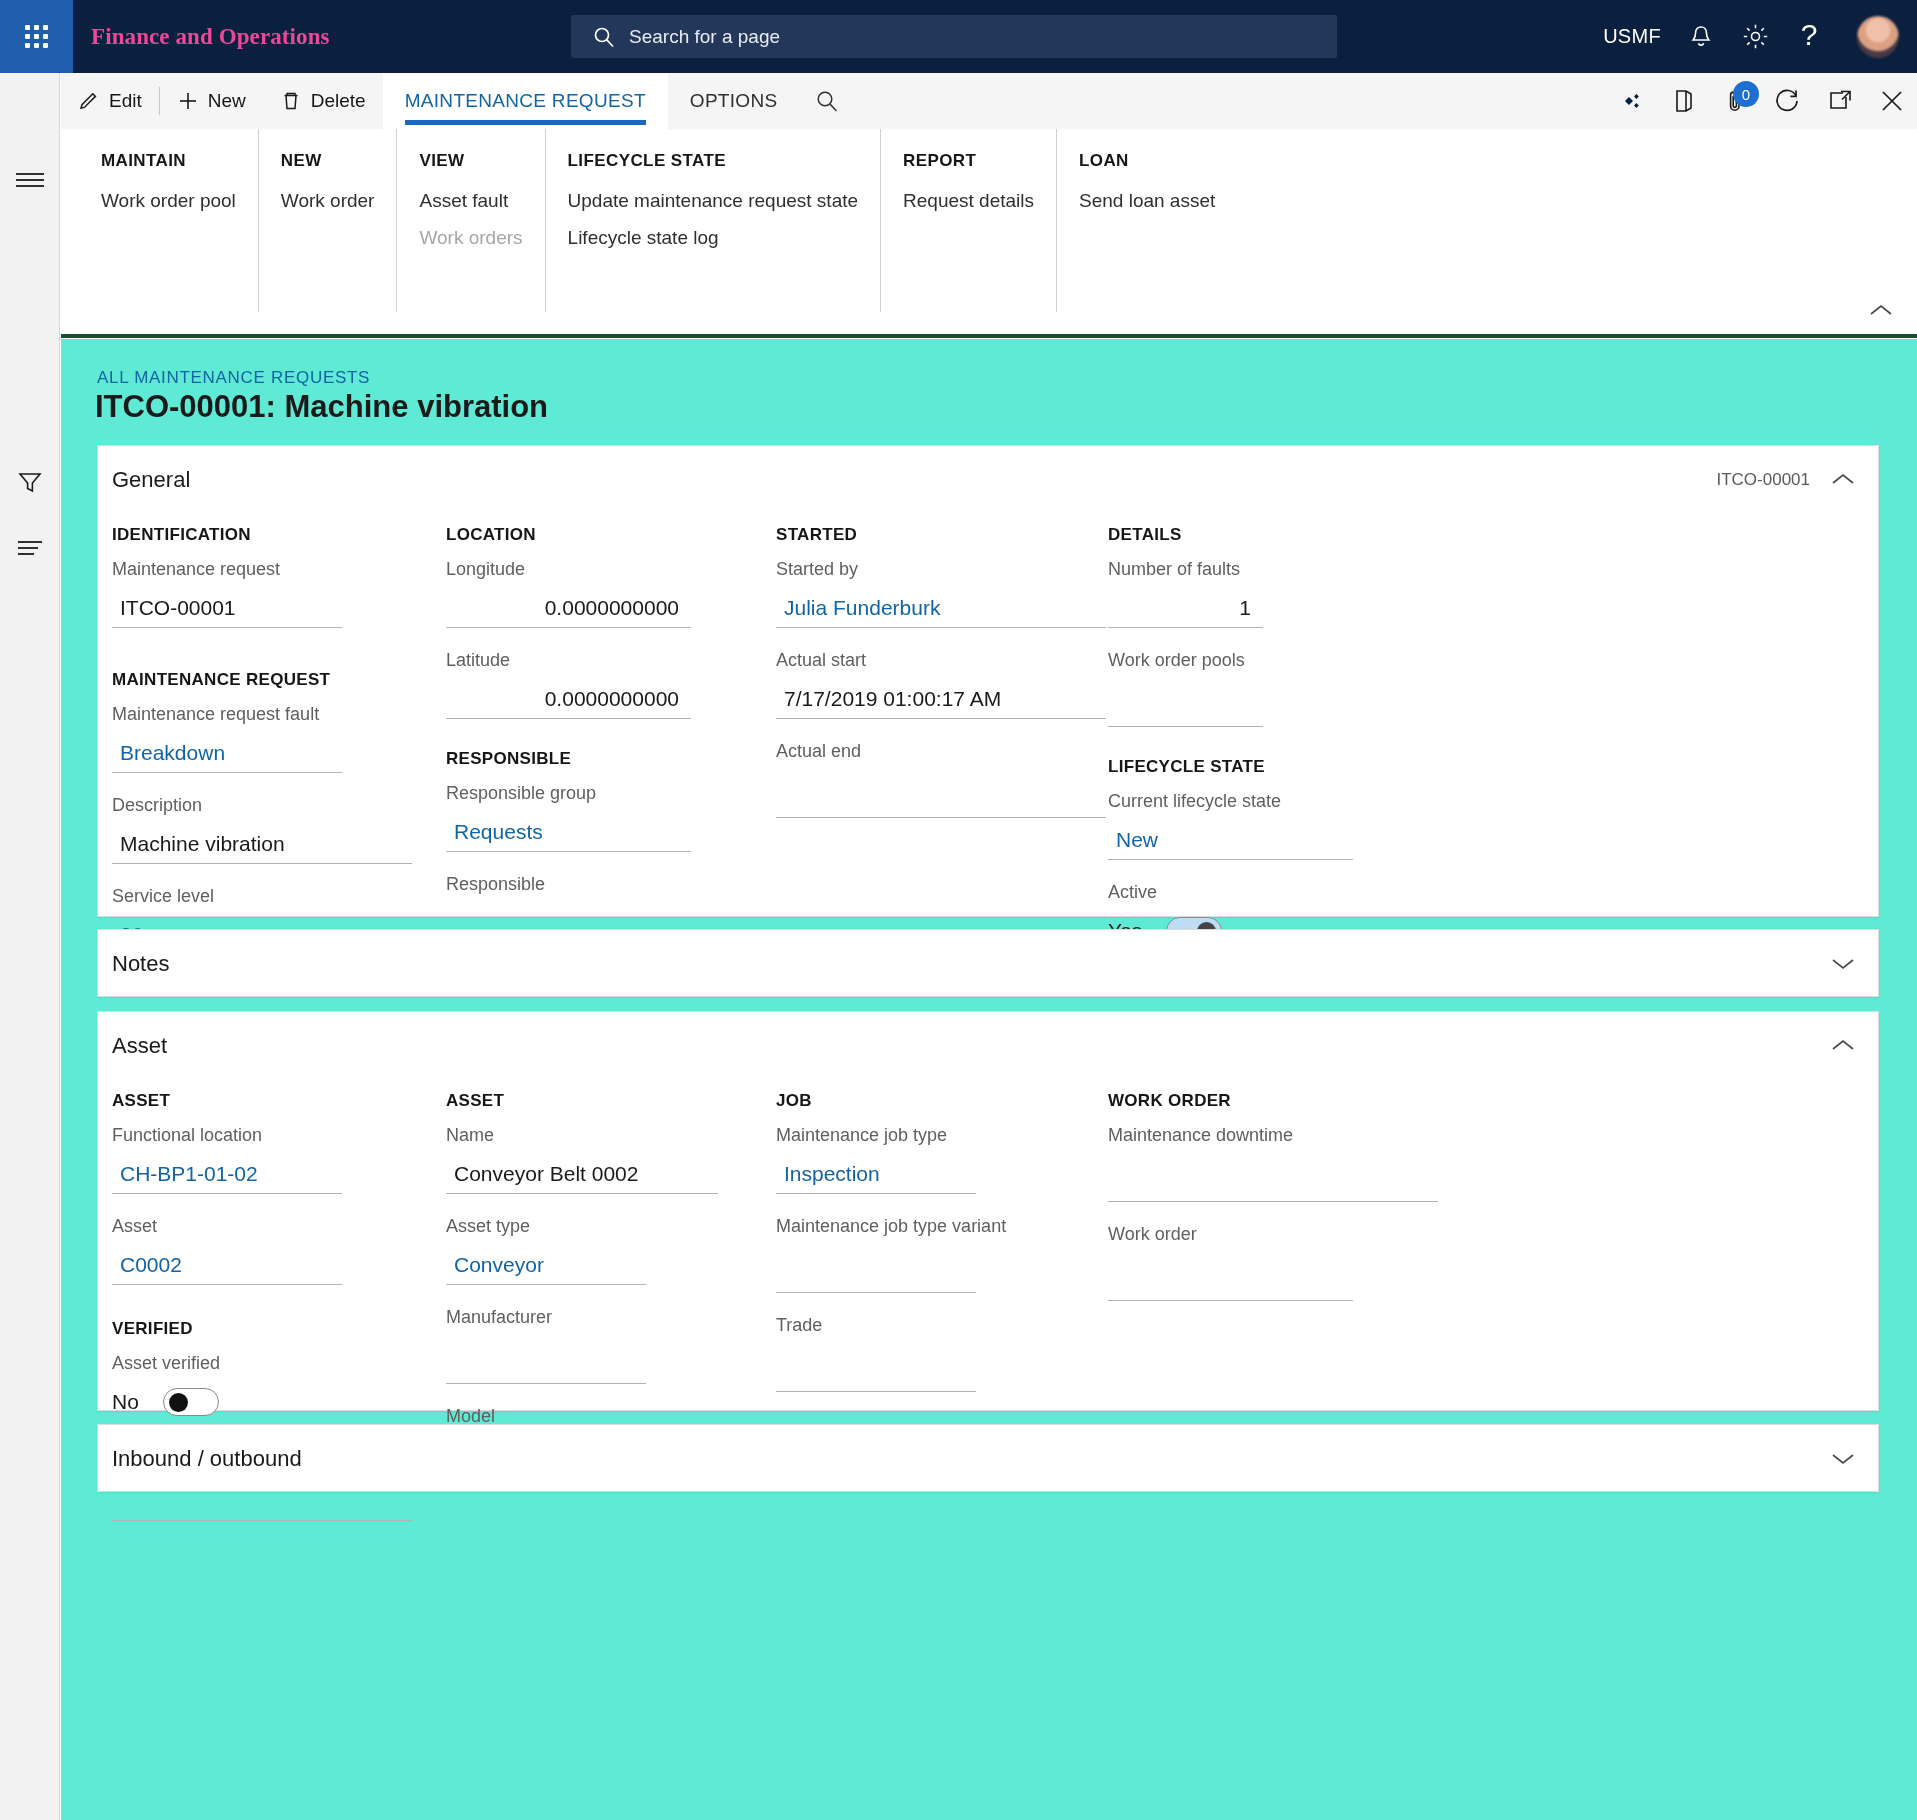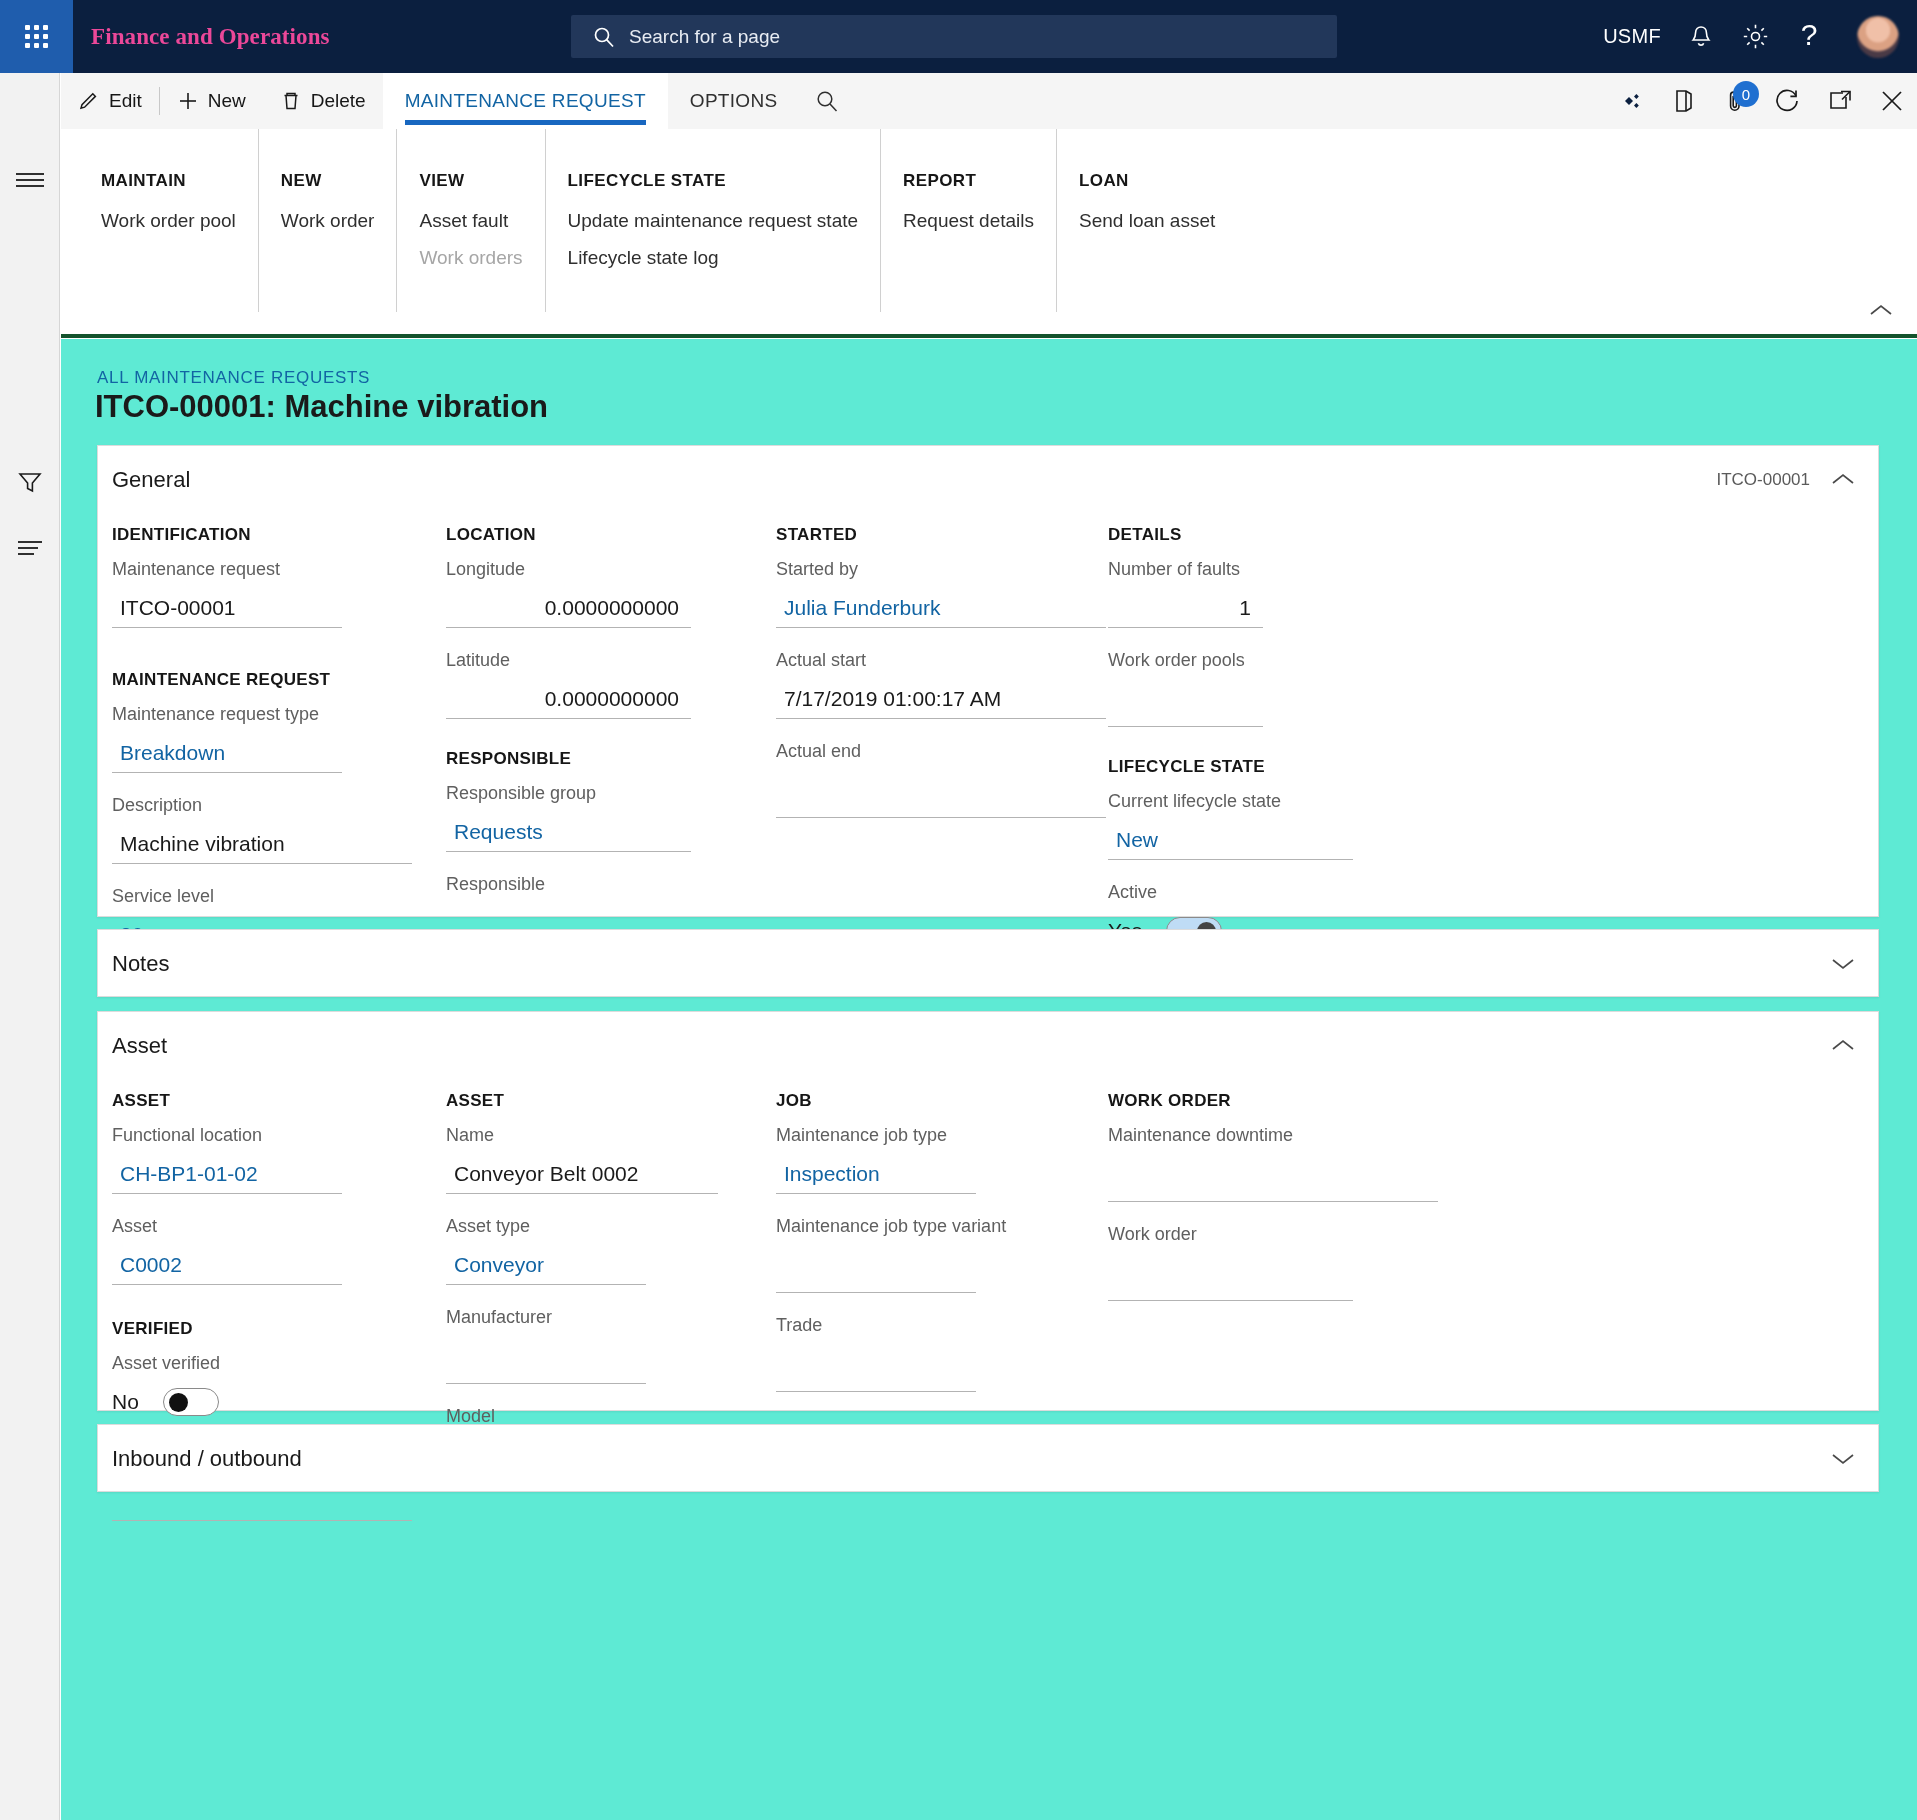--- a/index.html
+++ b/index.html
@@ -103,21 +103,21 @@
 
   
   .groups {
     position:absolute; left:0; top:56px; width:1856px; height:183px;
     display:flex; align-items:stretch; padding-left:18px;
   }
   .group { position:relative; padding:0 22px; display:flex; flex-direction:column; }
   .group + .group { border-left:1px solid #d0d0d0; }
   .group-title {
     font-size:17px; font-weight:700; color:#161616; letter-spacing:0.4px;
-    margin-top:42px; margin-bottom:16px; white-space:nowrap;
+    margin-top:22px; margin-bottom:16px; white-space:nowrap;
   }
   .group-item {
     font-size:19px; color:#2f2f2f; margin-bottom:9px; white-space:nowrap; line-height:28px;
   }
   .group-item.disabled { color:#a6a6a6; }
   .apcollapse {
     position:absolute; right:22px; bottom:10px; width:28px; height:28px;
     display:flex; align-items:center; justify-content:center;
   }
 
@@ -423,21 +423,21 @@
         <div class="grp-label">IDENTIFICATION</div>
         <div class="fld">
           <div class="fld-label">Maintenance request</div>
           <div class="fld-box w230">
             <span class="fld-val">ITCO-00001</span>
           </div>
         </div>
 
         <div class="grp-label sp">MAINTENANCE REQUEST</div>
         <div class="fld">
-          <div class="fld-label">Maintenance request type</div>
+          <div class="fld-label">Maintenance request fault</div>
           <div class="fld-box w230">
             <span class="fld-val link">Breakdown</span>
           </div>
         </div>
         <div class="fld">
           <div class="fld-label">Description</div>
           <div class="fld-box w300">
             <span class="fld-val">Machine vibration</span>
           </div>
         </div>

